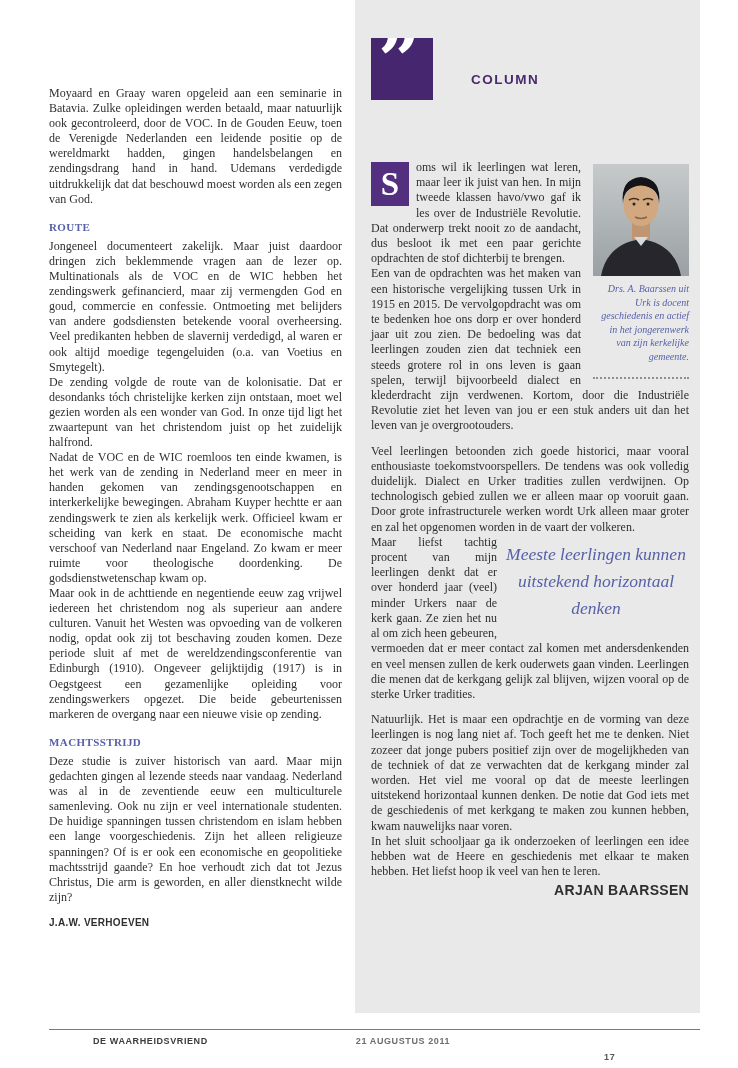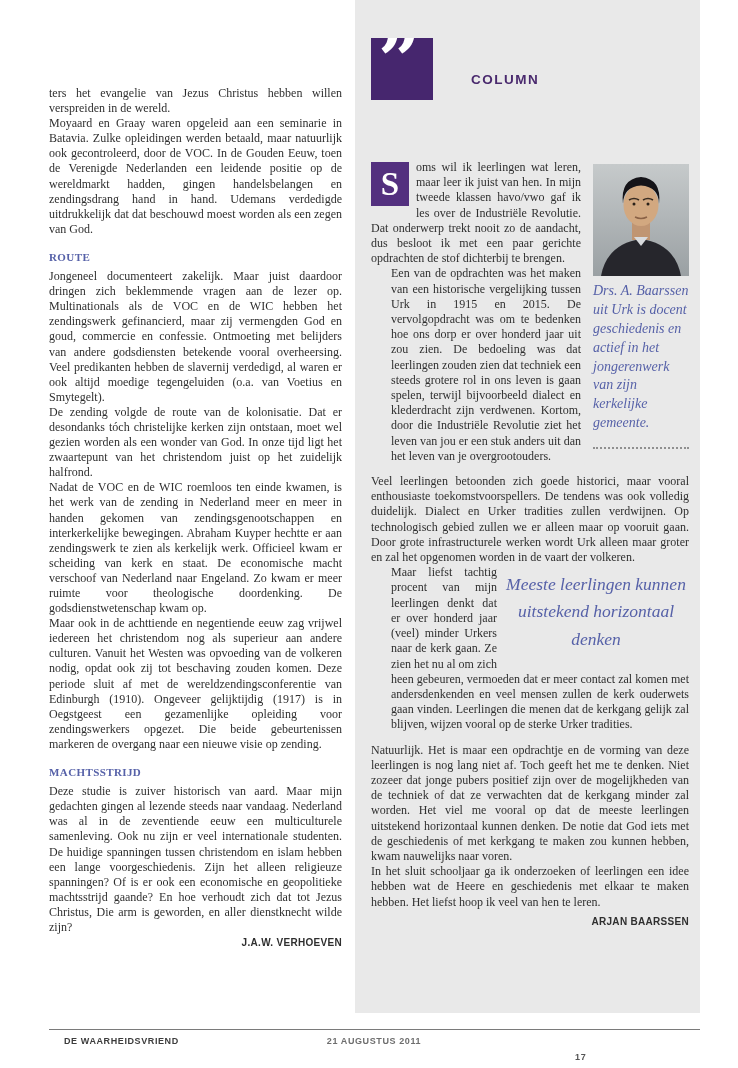--- a/index.html
+++ b/index.html
@@ -15,21 +15,21 @@
     font-size:12px; line-height:15.1px; text-align:justify; hyphens:auto;
   }
   .left-col p { margin:0; }
   .section-heading {
     font-family:Liberation Serif, serif; font-weight:bold;
     font-size:11px; letter-spacing:0.4px; color:#5661a8;
     margin:13px 0 4px 0; text-align:left;
   }
   .byline-left {
     font-family:"Liberation Sans", sans-serif; font-weight:bold;
-    font-size:10px; text-align:right; color:#2f2f2f;
+    font-size:10px; text-align:left; margin-top:10px; color:#2f2f2f;
     letter-spacing:0.3px;
   }
 
   
   .panel {
     position:absolute; left:355px; top:0; width:345px; height:1013px;
     background:#e9e9e9;
   }
   .quote-box {
     position:absolute; left:16px; top:38px; width:62px; height:62px;
@@ -48,68 +48,67 @@
   .col-title {
     position:absolute; left:16px; top:110px;
     font-family:"Liberation Sans", sans-serif; font-weight:bold;
     font-size:27px; letter-spacing:0.2px; color:#151515;
   }
   .col-body {
     position:absolute; left:16px; top:160px; width:318px;
     font-size:12px; line-height:15.2px; text-align:justify; hyphens:auto;
   }
   .col-body p { margin:0; }
-  .col-body p.gap-after { margin-bottom:10px;margin-left:20px; }
+  .col-body p.gap-after { margin-bottom:10px; }
 
   .photo-box { float:right; width:96px; margin:4px 0 8px 12px; }
   .photo-box svg { display:block; }
   .photo-caption {
-    font-style:italic; font-size:14px; line-height:1.35; color:#5661a8;
-    margin-top:6px; text-align:left; hyphens:manual;
+    font-style:italic; font-size:10px; line-height:1.35; color:#5661a8;
+    margin-top:6px; text-align:right; hyphens:manual;
   }
   .dotted-sep { border-top:2px dotted #8f8f8f; margin-top:14px; }
 
   .dropcap {
     float:left; width:38px; height:44px; background:#53307f; color:#ffffff;
     font-family:"Liberation Serif", serif; font-weight:bold;
     font-size:33px; line-height:44px; text-align:center;
     margin:2px 7px 1px 0;
   }
   .pullquote {
     float:right; width:186px; margin:6px 0 8px 6px;
     font-style:italic; font-size:17.5px; line-height:1.55;
     color:#5661a8; text-align:center; hyphens:manual;
   }
   .col-author {
     clear:right; text-align:right;
     font-family:"Liberation Sans", sans-serif; font-weight:bold;
-    font-size:10px; letter-spacing:0.3px; margin-top:4px; color:#2f2f2f;
+    font-size:14px; letter-spacing:0.3px; margin-top:4px; color:#2f2f2f;
   }
 
   
   .footer-line {
     position:absolute; left:49px; top:1029px; width:651px;
     border-top:1px solid #7a7a7a;
   }
   .footer {
-    position:absolute; left:33px; top:1036px; width:651px; display:flex;
+    position:absolute; left:62px; top:1036px; width:651px; display:flex;
     font-family:"Liberation Sans", sans-serif; font-weight:bold;
     font-size:9px; letter-spacing:0.6px; color:#3c3c3c;padding-left:31px;
   }
   .footer .f-left  { flex:1; text-align:left; }
   .footer .f-center{ flex:1; text-align:center; color:#6e6e6e; }
   .footer .f-right { flex:1; text-align:center; color:#555555;margin-top:16px; }
 </style>
 </head>
 <body>
 
 <div class="page">
 
   <div class="left-col">
-    <p>ters het evangelie van Jezus Christus hebben willen verspreiden in de wereld.</p>
     <p>Moyaard en Graay waren opgeleid aan een seminarie in Batavia. Zulke opleidingen werden betaald, maar natuurlijk ook gecontroleerd, door de VOC. In de Gouden Eeuw, toen de Verenigde Nederlanden een leidende positie op de wereldmarkt hadden, gingen handelsbelangen en zendingsdrang hand in hand. Udemans verdedigde uitdrukkelijk dat dat beschouwd moest worden als een zegen van God.</p>
 
     <h3 class="section-heading">ROUTE</h3>
     <p>Jongeneel documenteert zakelijk. Maar juist daardoor dringen zich beklemmende vragen aan de lezer op. Multinationals als de VOC en de WIC hebben het zendingswerk gefinancierd, maar zij vermengden God en goud, commercie en confessie. Ontmoeting met belijders van andere godsdiensten betekende vooral overheersing. Veel predikanten hebben de slavernij verdedigd, al waren er ook altijd moedige tegengeluiden (o.a. van Voetius en Smytegelt).</p>
     <p>De zending volgde de route van de kolonisatie. Dat er desondanks tóch christelijke kerken zijn ontstaan, moet wel gezien worden als een wonder van God. In onze tijd ligt het zwaartepunt van het christendom juist op het zuidelijk halfrond.</p>
 
     <p>Nadat de VOC en de WIC roemloos ten einde kwamen, is het werk van de zending in Nederland meer en meer in handen gekomen van zendingsgenootschappen en interkerkelijke bewegingen. Abraham Kuyper hechtte er aan zendingswerk te zien als kerkelijk werk. Officieel kwam er scheiding van kerk en staat. De economische macht verschoof van Nederland naar Engeland. Zo kwam er meer ruimte voor theologische doordenking. De godsdienstwetenschap kwam op.</p>
     <p>Maar ook in de achttiende en negentiende eeuw zag vrijwel iedereen het christendom nog als superieur aan andere culturen. Vanuit het Westen was opvoeding van de volkeren nodig, opdat ook zij tot beschaving zouden komen. Deze periode sluit af met de wereldzendingsconferentie van Edinburgh (1910). Ongeveer gelijktijdig (1917) is in Oegstgeest een gezamenlijke opleiding voor zendingswerkers opgezet. Die beide gebeurtenissen markeren de overgang naar een nieuwe visie op zending.</p>
 
     <h3 class="section-heading">MACHTSSTRIJD</h3>

